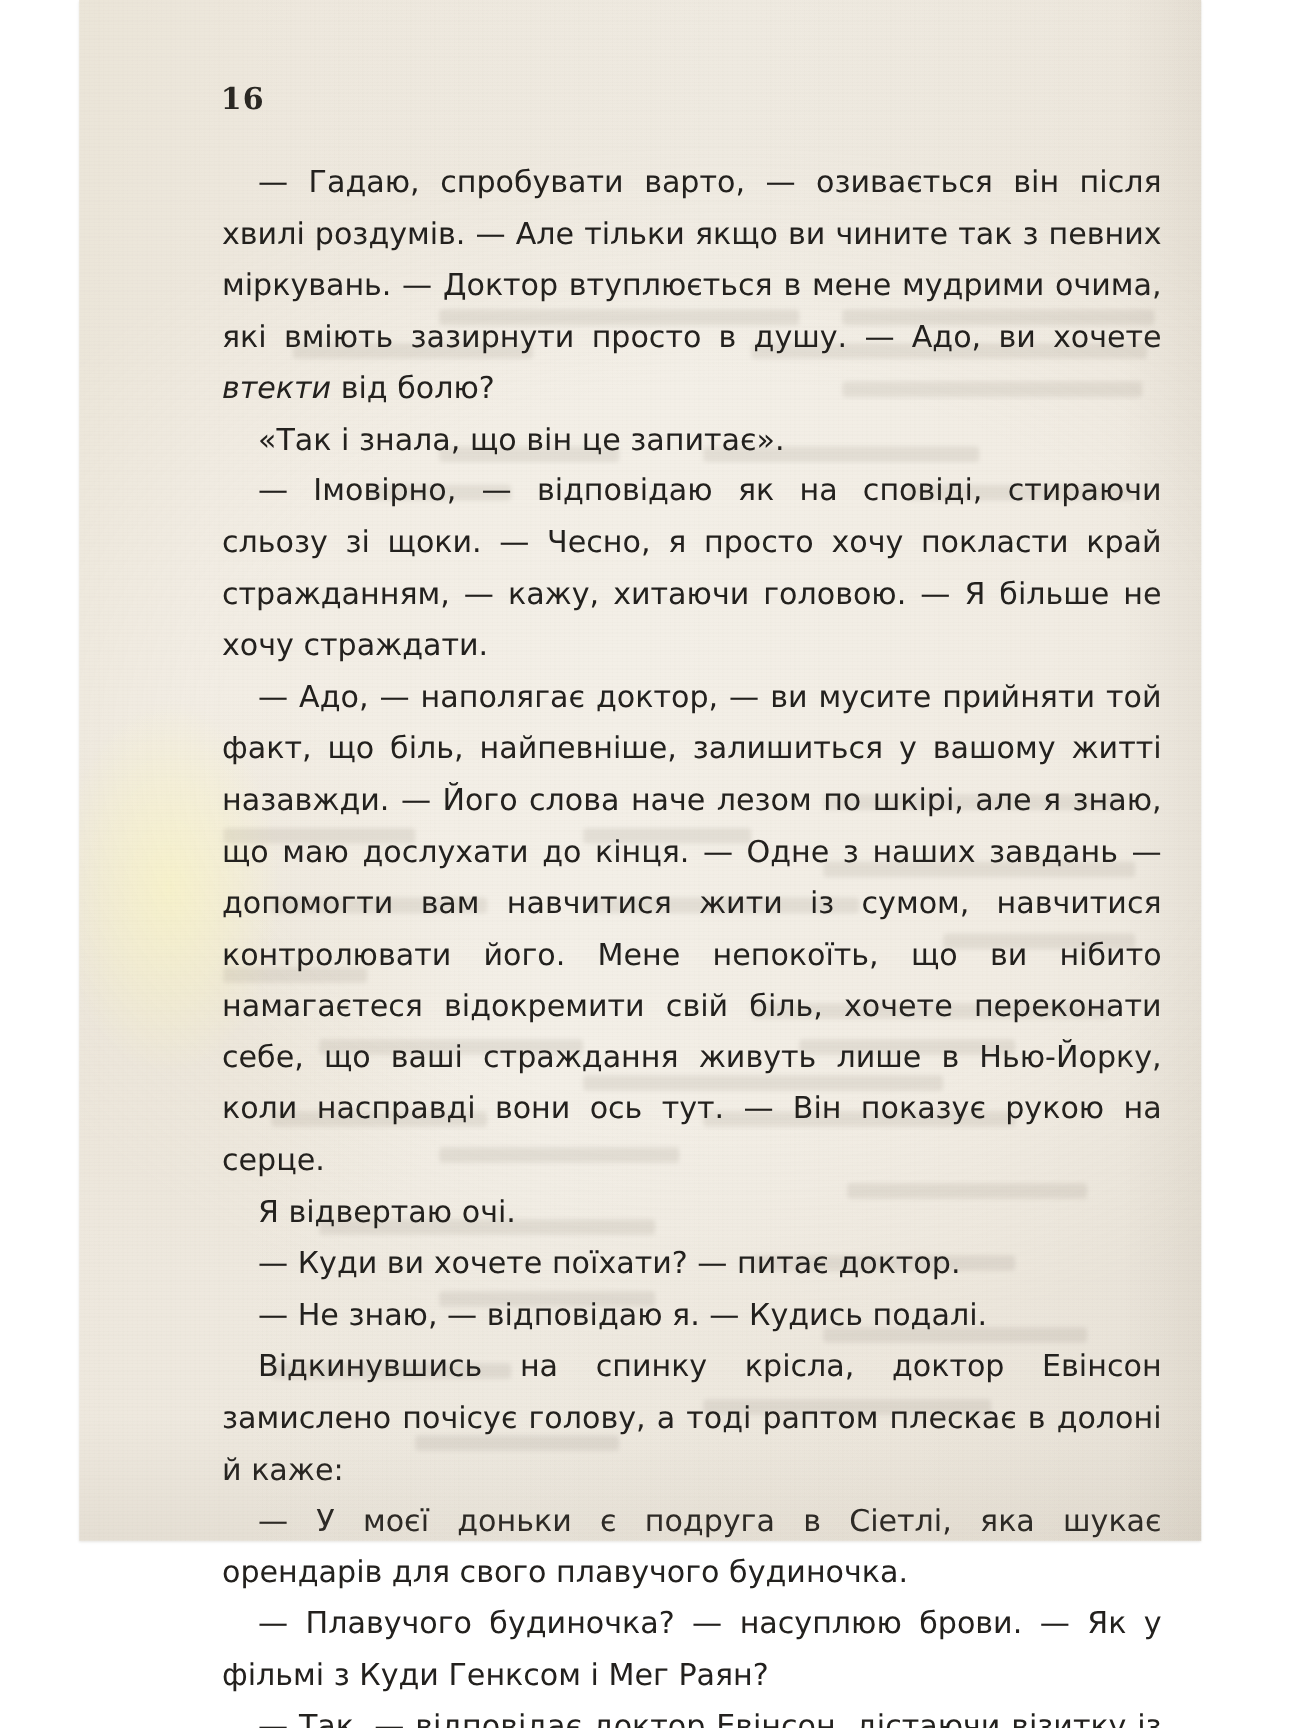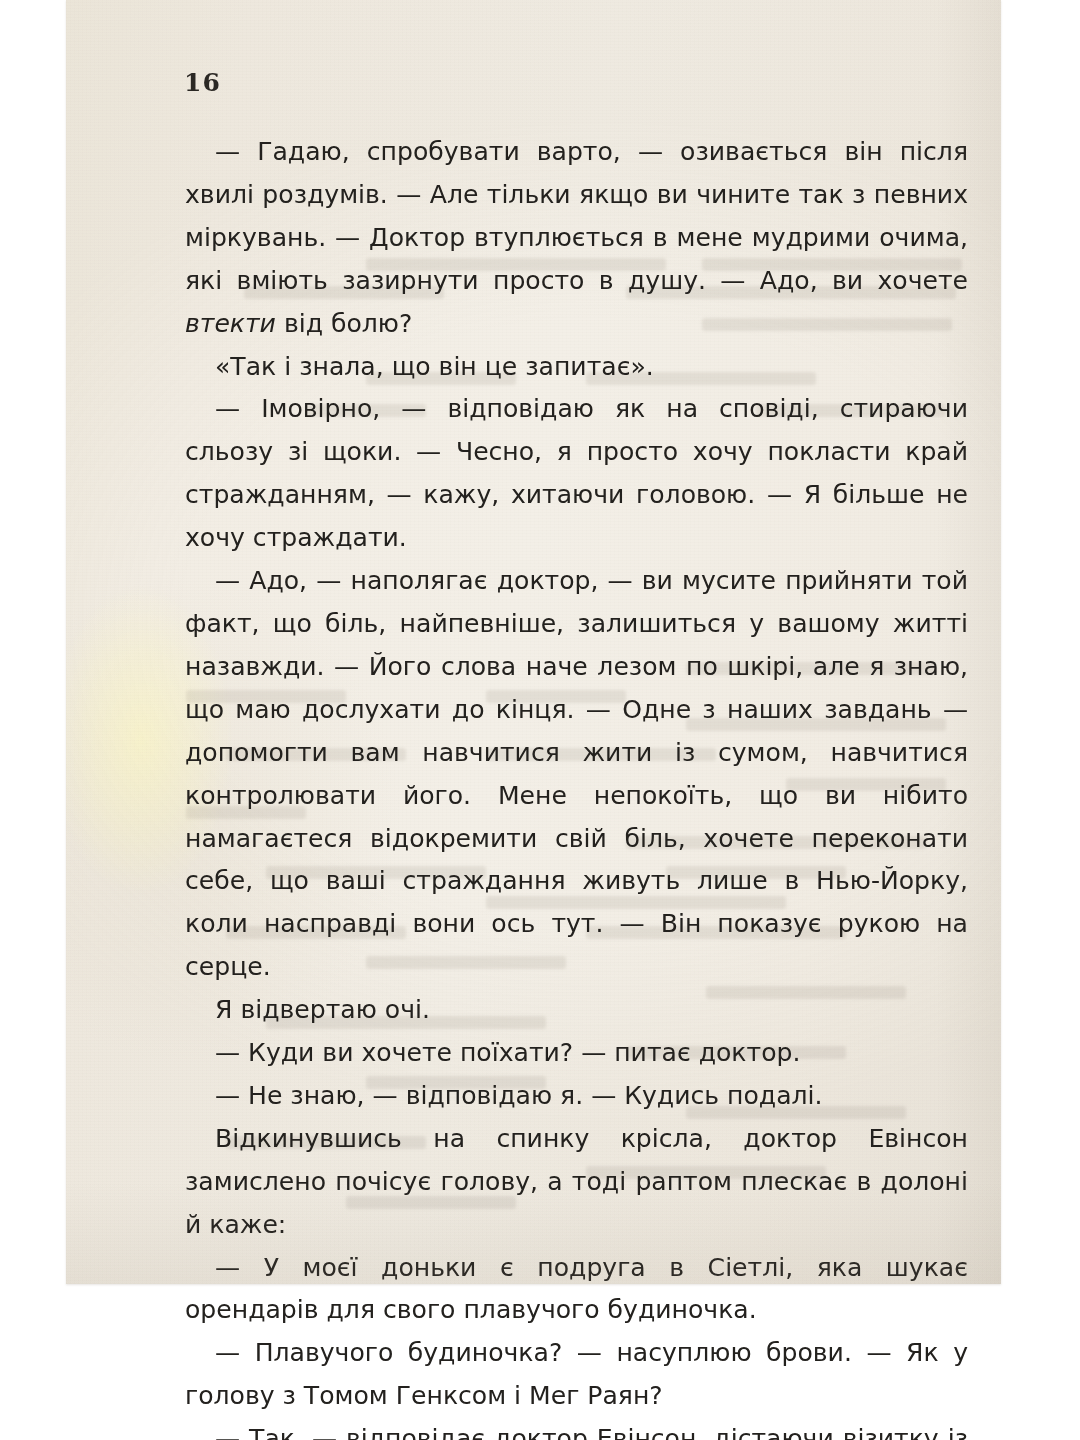--- a/index.html
+++ b/index.html
@@ -153,19 +153,19 @@
   <div id="textblock">
       <p><span>— Гадаю, спробувати варто, — озивається він після хвилі роздумів. — Але тільки якщо ви чините так з певних міркувань. — Доктор втуплюється в мене мудрими очима, які вміють зазирнути просто в душу. — Адо, ви хочете </span><em>втекти</em><span> від болю?</span></p>
       <p><span>«Так і знала, що він це запитає».</span></p>
       <p><span>— Імовірно, — відповідаю як на сповіді, стираючи сльозу зі щоки. — Чесно, я просто хочу покласти край стражданням, — кажу, хитаючи головою. — Я більше не хочу страждати.</span></p>
       <p><span>— Адо, — наполягає доктор, — ви мусите прийняти той факт, що біль, найпевніше, залишиться у вашому житті назавжди. — Його слова наче лезом по шкірі, але я знаю, що маю дослухати до кінця. — Одне з наших завдань — допомогти вам навчитися жити із сумом, навчитися контролювати його. Мене непокоїть, що ви нібито намагаєтеся відокремити свій біль, хочете переконати себе, що ваші страждання живуть лише в Нью-Йорку, коли насправді вони ось тут. — Він показує рукою на серце.</span></p>
       <p><span>Я відвертаю очі.</span></p>
       <p><span>— Куди ви хочете поїхати? — питає доктор.</span></p>
       <p><span>— Не знаю, — відповідаю я. — Кудись подалі.</span></p>
       <p><span>Відкинувшись на спинку крісла, доктор Евінсон замислено почісує голову, а тоді раптом плескає в долоні й каже:</span></p>
       <p><span>— У моєї доньки є подруга в Сіетлі, яка шукає орендарів для свого плавучого будиночка.</span></p>
-      <p><span>— Плавучого будиночка? — насуплюю брови. — Як у голову з Томом Генксом і Мег Раян?</span></p>
+      <p><span>— Плавучого будиночка? — насуплюю брови. — Як у фільмі з Куди Генксом і Мег Раян?</span></p>
       <p><span>— Так, — відповідає доктор Евінсон, дістаючи візитку із шухляди столу. — Вона забігала до мене в офіс і запрошувала нас із дружиною навідатися в гості.</span></p>
     </div>
 
   <div id="ink-overlay"></div>
   <div id="page-vignette"></div>
 </div>
 
 </body></html>

